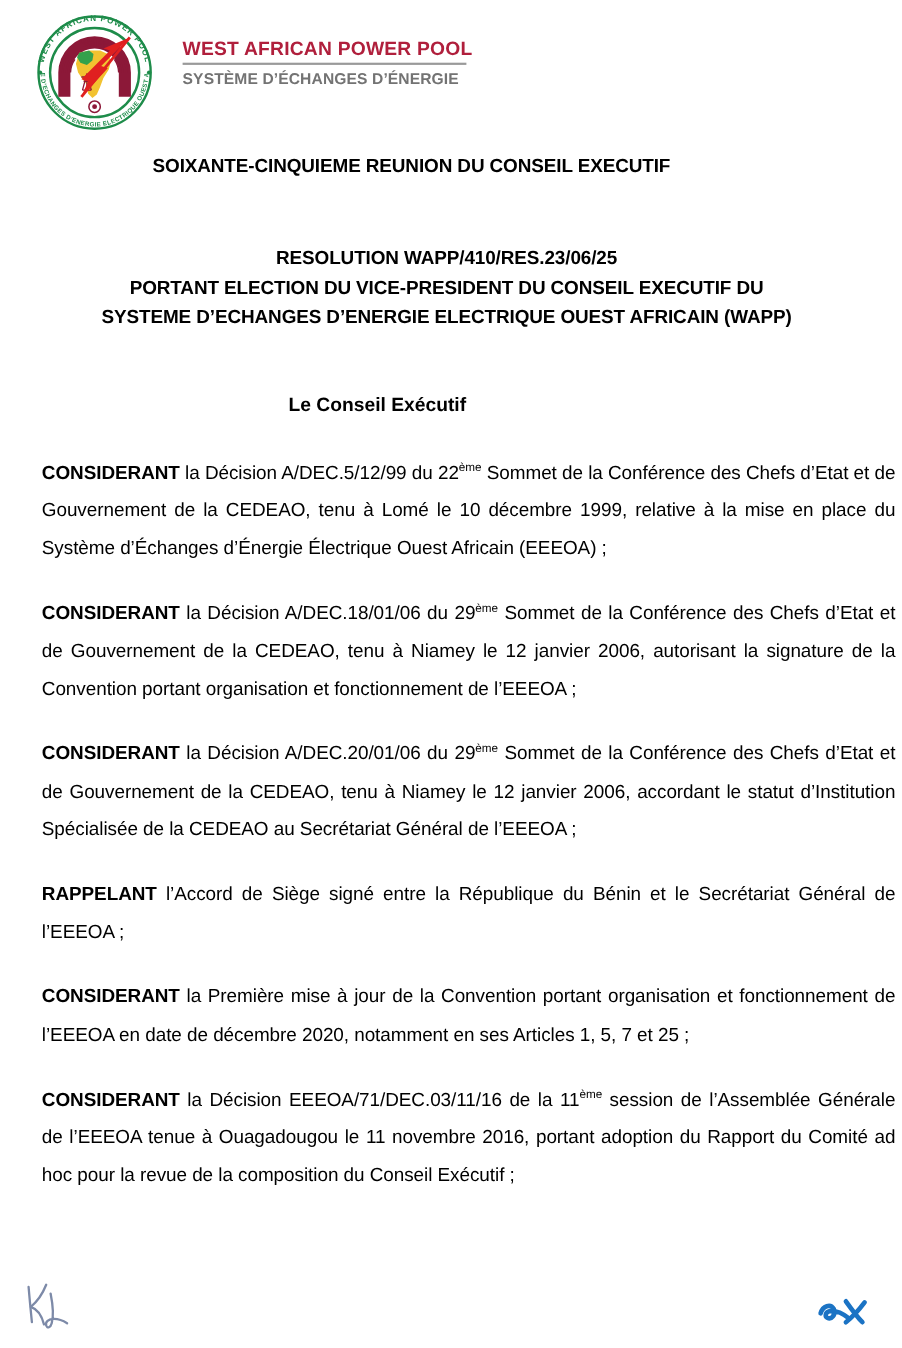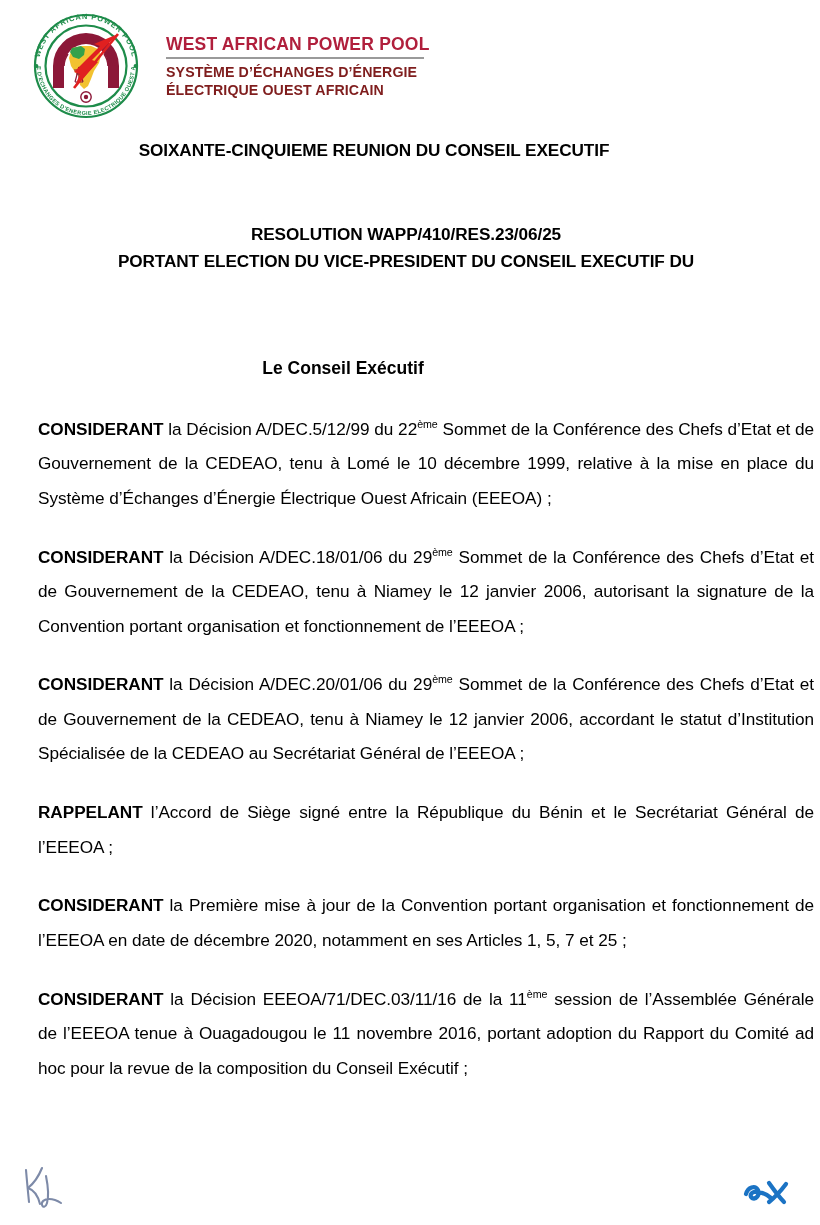--- a/index.html
+++ b/index.html
@@ -164,34 +164,34 @@
       <circle cx="64" cy="85" r="2.2" fill="#8C1838"></circle>
 
       <path d="M 96 22 L 70 48 L 76 50 L 52 76 L 58 62 L 52 60 L 78 34 L 72 32 Z" fill="#E02020"></path>
       <path d="M 96 22 L 52 76" stroke="#E02020" stroke-width="2.6" fill="none"></path>
     </svg>
   </div>
 
   <div class="org-text">
     <div class="org-en" style="color:#B01F3C;">WEST AFRICAN POWER POOL</div>
     <div class="org-rule" style="background:#9A9A9A;"></div>
-    <div class="org-fr" style="color:#7f1d1d;">
+    <div class="org-fr" style="color:#737373;">
       <div>SYSTÈME D’ÉCHANGES D’ÉNERGIE</div>
-      <div>ÉLECTRIQUE OUEST AFRICAIN</div>
     </div>
   </div>
 </div>
 
 <div class="title-block" id="meeting-title">
   <div>SOIXANTE-CINQUIEME REUNION DU CONSEIL EXECUTIF</div>
 </div>
 
 <div class="title-block" id="resolution-title">
   <div>RESOLUTION WAPP/410/RES.23/06/25</div>
   <div>PORTANT ELECTION DU VICE-PRESIDENT DU CONSEIL EXECUTIF DU</div>
+  <div>SYSTEME D’ECHANGES D’ENERGIE ELECTRIQUE OUEST AFRICAIN (WAPP)</div>
 </div>
 
 <div class="center-heading">Le Conseil Exécutif</div>
 
 <div class="body-area">
 
   <p class="clause">
     <span class="kw">CONSIDERANT</span><span> la Décision A/DEC.5/12/99 du 22</span><sup>ème</sup><span> Sommet de la Conférence des Chefs d’Etat et de Gouvernement de la CEDEAO, tenu à Lomé le 10 décembre 1999, relative à la mise en place du Système d’Échanges d’Énergie Électrique Ouest Africain (EEEOA) ;</span>
   </p>
 

